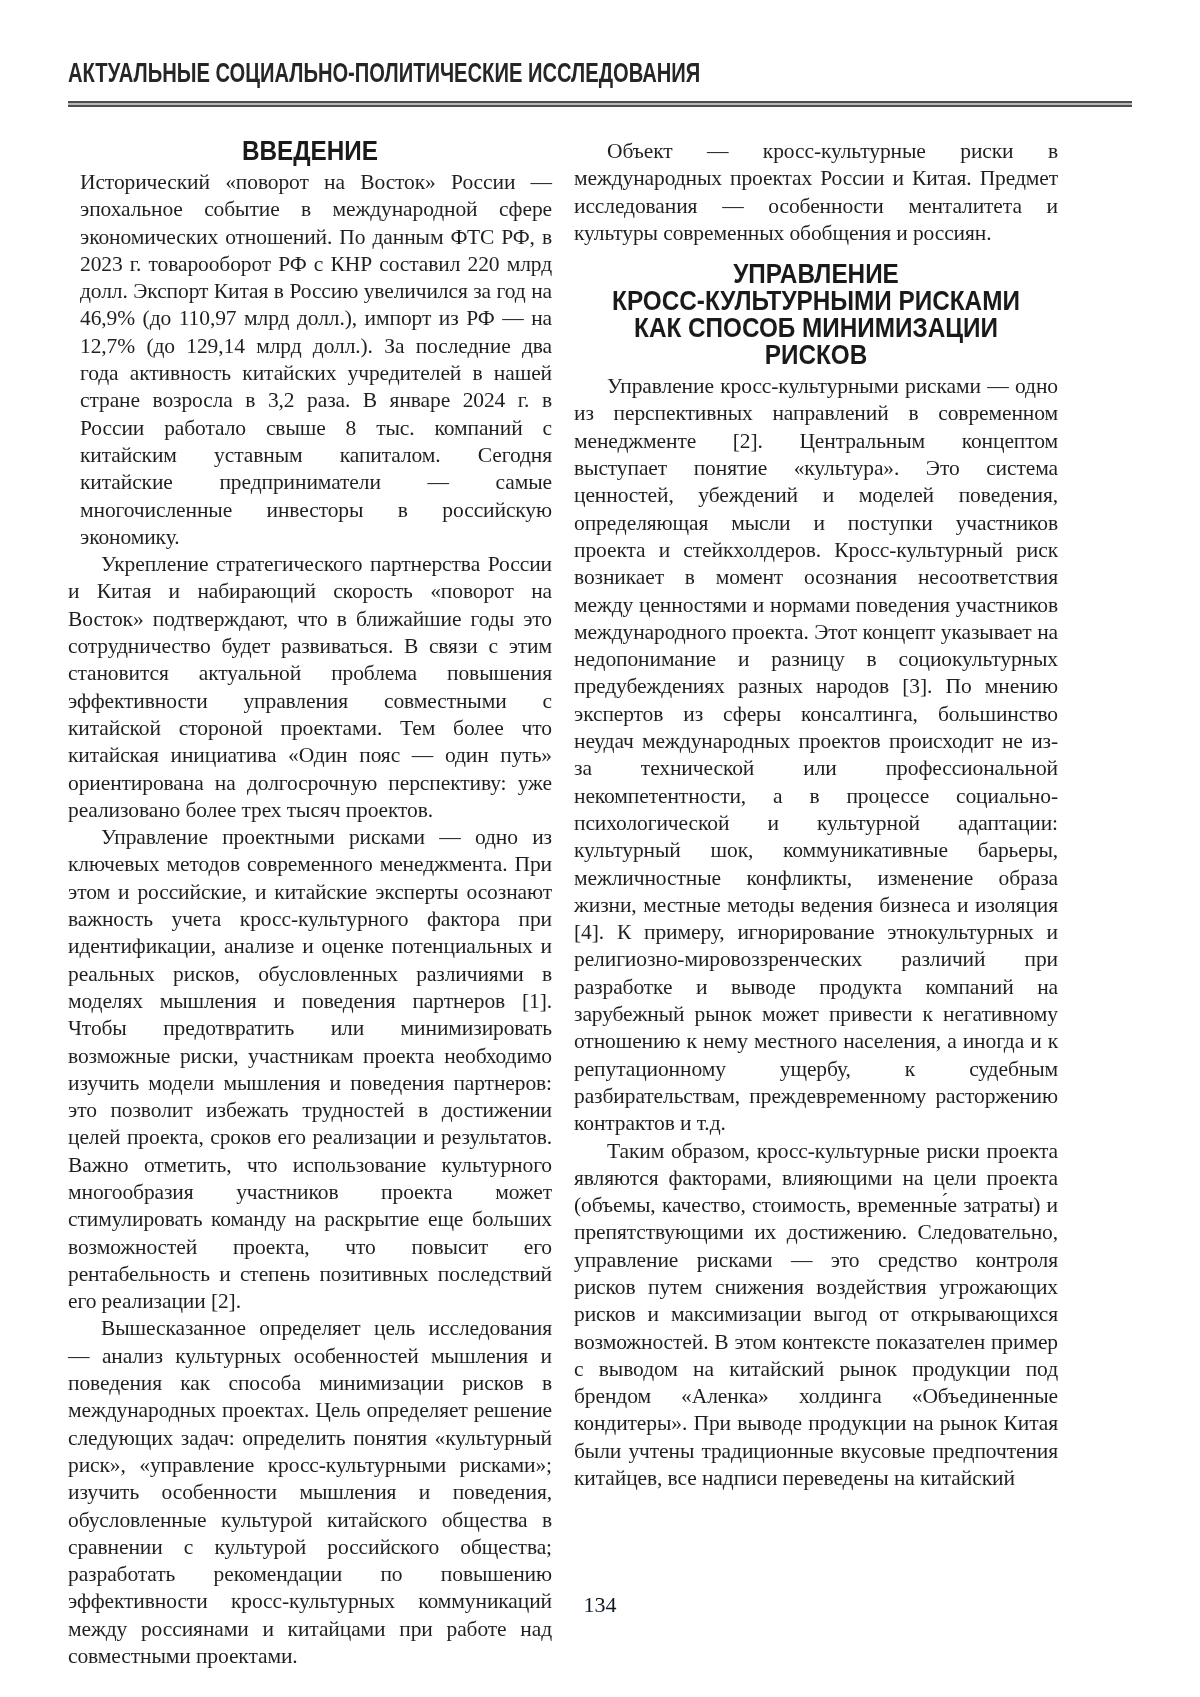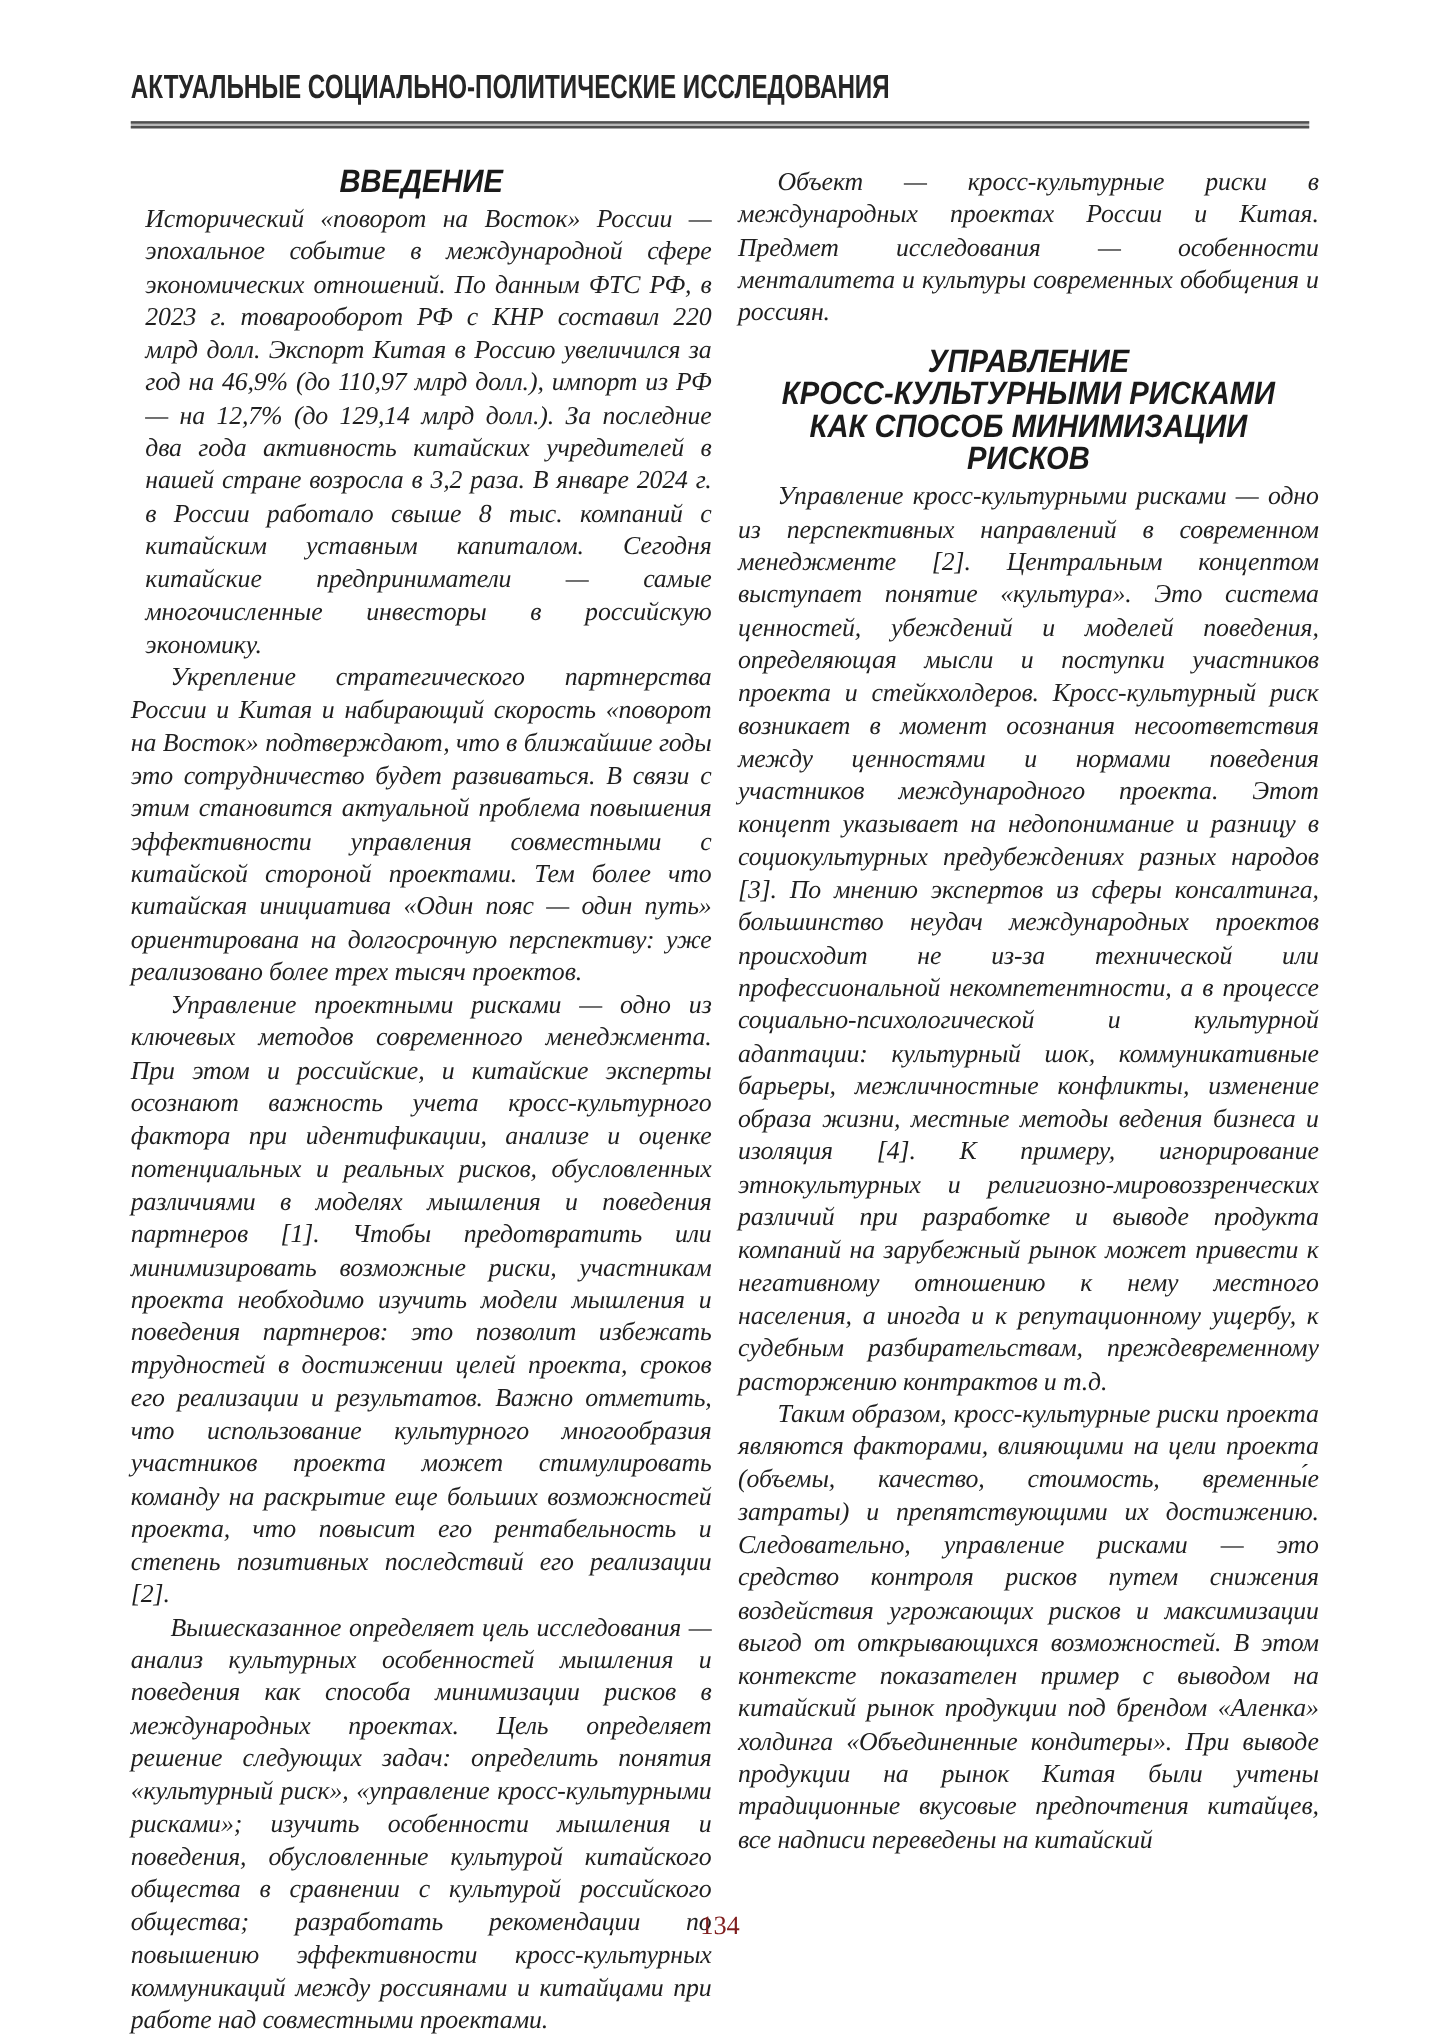--- a/index.html
+++ b/index.html
@@ -10,21 +10,21 @@
   .page {
     position: relative;
     width: 1200px;
     height: 1697px;
     background: #ffffff;
     font-family: "Liberation Serif", serif;
     color: #1f1f1f;
     overflow: hidden;
   }
   .content {
-    padding: 0 109px;
+    padding: 0 68px;
   }
   .running-head {
     margin-top: 58px;
     font-family: "Liberation Sans", sans-serif;
     font-weight: 700;
     font-size: 28px;
     line-height: 30px;
     color: #262626;
     white-space: nowrap;
     transform: scaleX(0.72);
@@ -34,21 +34,20 @@
     margin-top: 13px;
     height: 2px;
     border-top: 2px solid #4f4f4f;
     border-bottom: 2px solid #4f4f4f;
     background: #b7b7b7;
   }
   .columns {
     display: flex;
     gap: 22px;
     margin-top: 31px;
-    font-style: italic;
   }
   .col {
     width: 484px;
     flex: 0 0 484px;
   }
   .section-heading {
     margin: 0;
     font-family: "Liberation Sans", sans-serif;
     font-weight: 700;
     font-size: 27px;
@@ -80,21 +79,21 @@
     text-indent: 0;
     margin-left: 12px;
   }
   .page-number {
     position: absolute;
     top: 1592px;
     left: 0;
     width: 100%;
     text-align: center;
     font-size: 22px;
-    color: #7f1d1d;
+    color: #0f172a;
   }
 </style>
 </head>
 <body>
 
 <div class="page">
   <div class="content">
 
     <header>
       <div class="running-head">АКТУАЛЬНЫЕ СОЦИАЛЬНО-ПОЛИТИЧЕСКИЕ ИССЛЕДОВАНИЯ</div>

